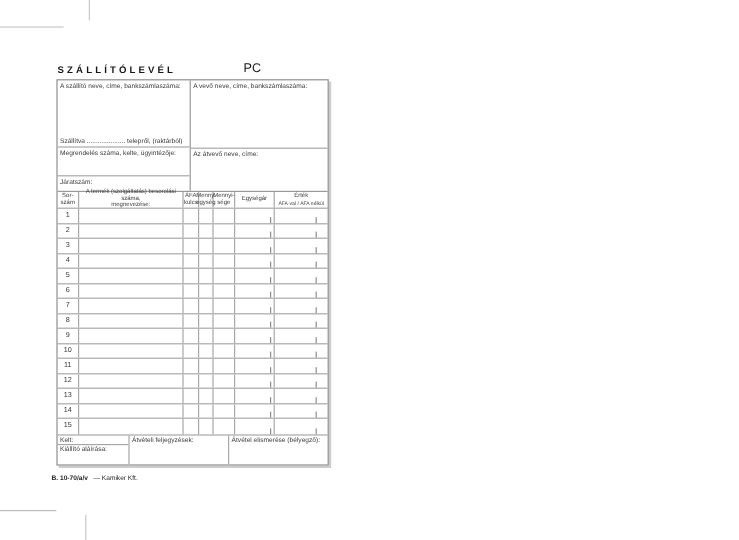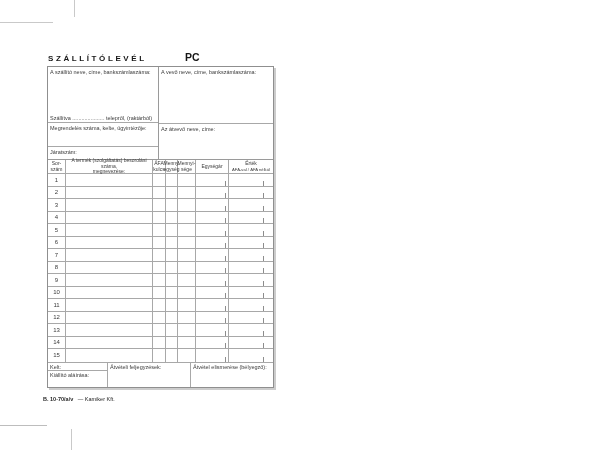--- a/index.html
+++ b/index.html
@@ -9,21 +9,21 @@
     --shadow:#cccccc;
   }
   *{margin:0;padding:0;box-sizing:border-box;}
   html,body{width:616px;height:450px;background:#ffffff;
     font-family:"Liberation Sans", sans-serif;}
   .sheet{position:relative;width:556px;height:450px;background:#ffffff;overflow:hidden;}
 
   
   .title{position:absolute;left:48px;top:54px;font-size:8px;font-weight:bold;
     letter-spacing:2.6px;color:#161616;white-space:nowrap;}
-  .pc{position:absolute;left:185px;top:51px;font-size:10.5px;font-weight:bold;color:#161616;}
+  .pc{position:absolute;left:203px;top:51px;font-size:10.5px;font-weight:normal;color:#161616;}
 
   
   .form{position:absolute;left:47px;top:66px;width:227px;height:322px;background:#fff;
     border:1px solid #8f8f8f;box-shadow:2px 2px 0 var(--shadow);
     display:flex;flex-direction:column;}
 
   
   .top{height:93px;display:flex;border-bottom:1px solid var(--line);}
   .col-left{width:111px;border-right:1px solid var(--line);display:flex;flex-direction:column;}
   .col-right{flex:1;display:flex;flex-direction:column;}

